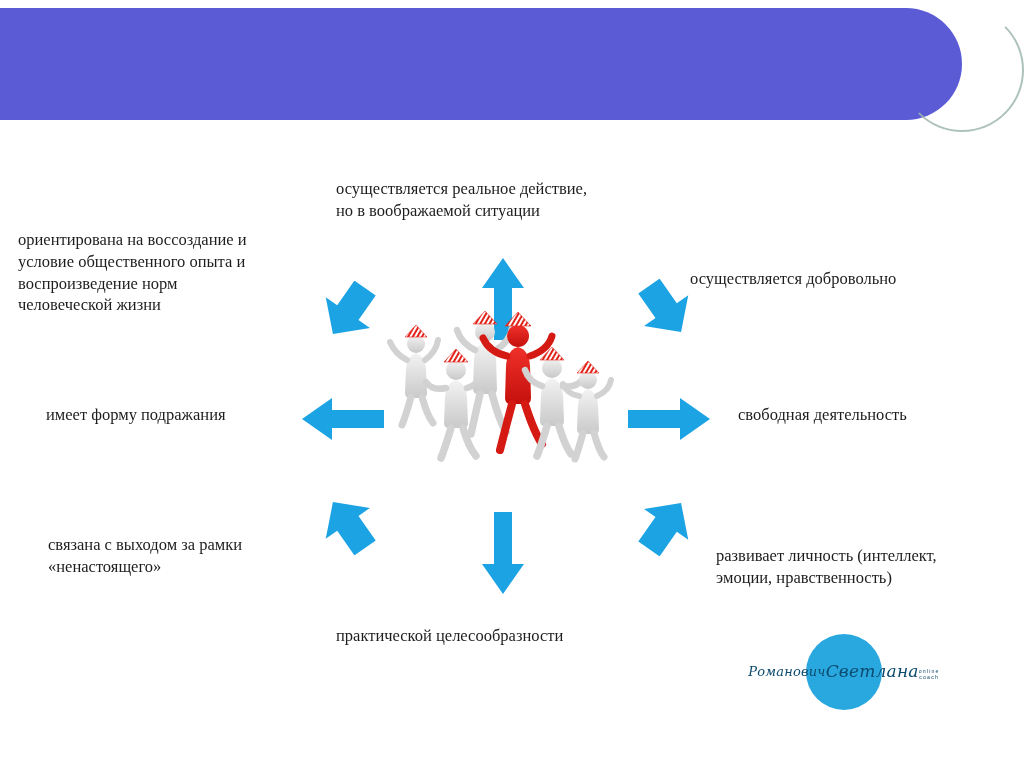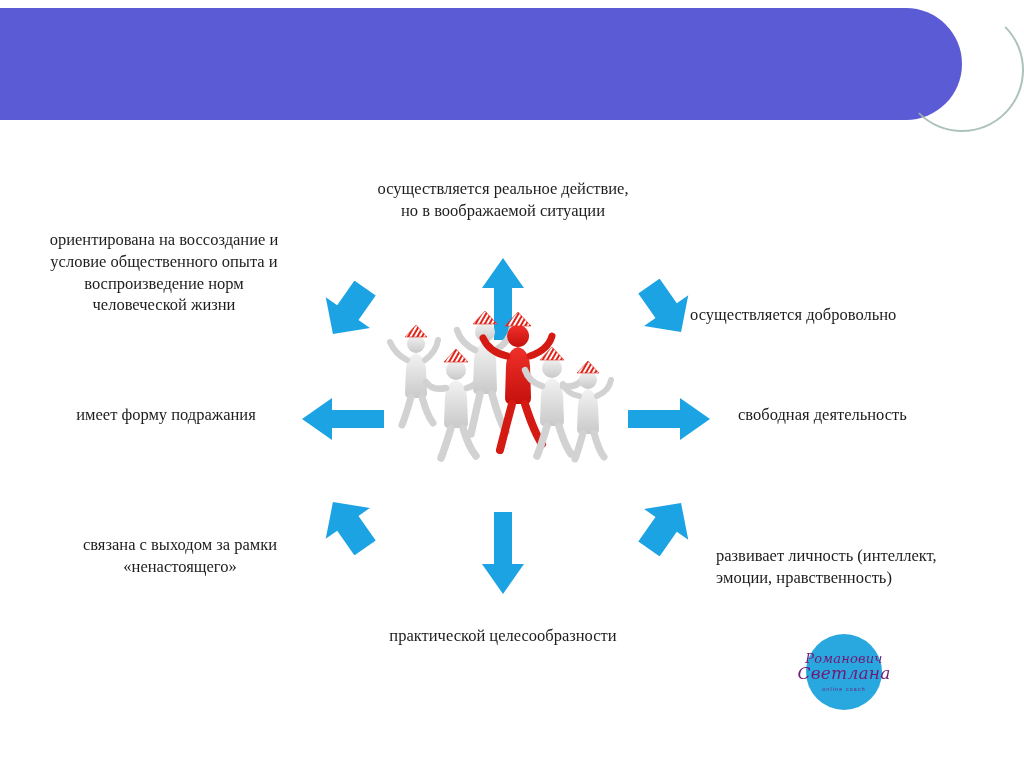--- a/index.html
+++ b/index.html
@@ -60,41 +60,41 @@
   }
 
   
   .label {
     position: absolute;
     font-family: "Liberation Serif", serif;
     font-size: 16.5px;
     line-height: 1.32;
     color: #1d1d1d;
   }
-  .label.center  { text-align: center; }
+  .label.center  { }
   .label.left    { text-align: left; }
 
   
   .arrow {
     position: absolute;
     pointer-events: none;
   }
 
   
   .logo {
     position: absolute;
     left: 806px;
     top: 634px;
     width: 76px;
     height: 76px;
     border-radius: 50%;
     background: #29a8e0;
-    color: #701a75;
+    color: #0c4a6e;
     display: flex;
-    flex-direction: column;
+    flex-direction: row;
     align-items: center;
     justify-content: center;
     text-align: center;
   }
   .logo .logo-l1 {
     font-family: "DejaVu Serif", serif;
     font-style: italic;
     font-size: 13px;
     line-height: 1.05;
     letter-spacing: .2px;
@@ -263,21 +263,21 @@
     <div>но в воображаемой ситуации</div>
   </div>
 
   <div class="label center" style="left:18px; top:229px; width:292px;">
     <div>ориентирована на воссоздание и</div>
     <div>условие общественного опыта и</div>
     <div>воспроизведение норм</div>
     <div>человеческой жизни</div>
   </div>
 
-  <div class="label left" style="left:690px; top:268px; width:300px;margin-top:36px;">
+  <div class="label left" style="left:690px; top:268px; width:300px;">
     <div>осуществляется добровольно</div>
   </div>
 
   <div class="label center" style="left:46px; top:404px; width:240px;">
     <div>имеет форму подражания</div>
   </div>
 
   <div class="label left" style="left:738px; top:404px; width:280px;">
     <div>свободная деятельность</div>
   </div>

